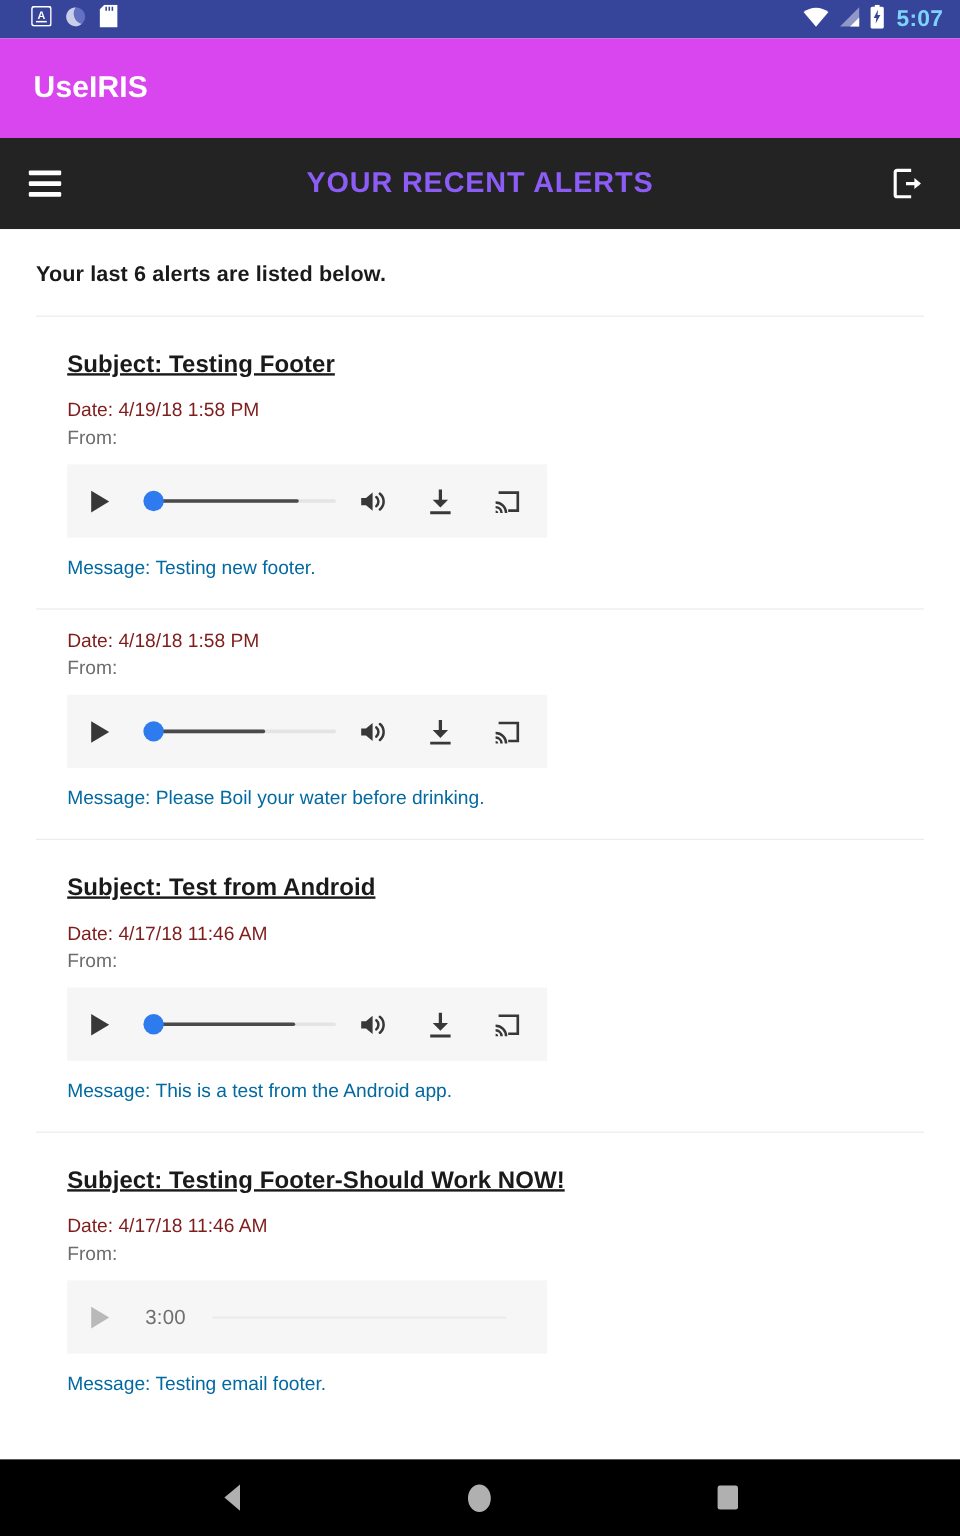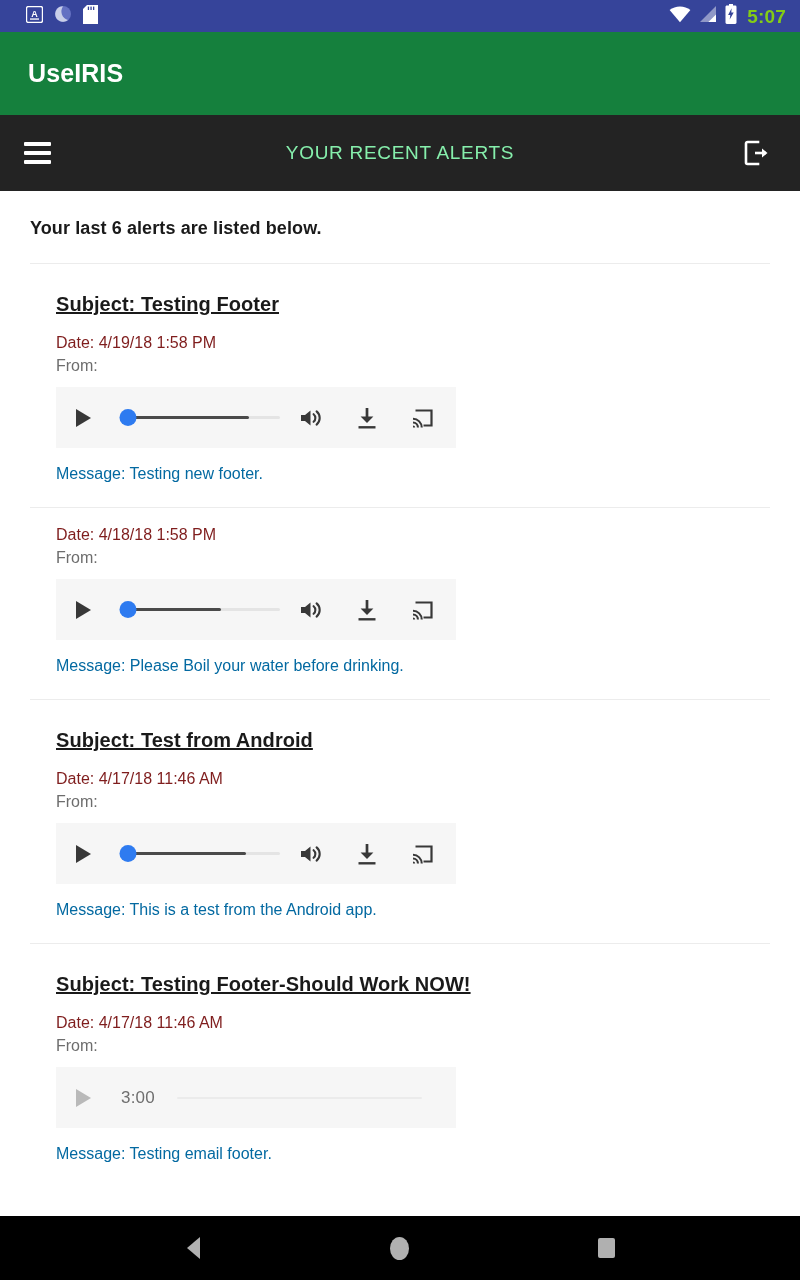--- a/index.html
+++ b/index.html
@@ -40,30 +40,30 @@
     margin-left: auto;
     display: flex;
     align-items: center;
     gap: 7px;
   }
   .sb-ico { display: block; }
   #status-clock {
     font-size: 19px;
     font-weight: bold;
     letter-spacing: .2px;
-    color: #84cc16;
+    color: #7dd3fc;
     margin-left: 3px;
     line-height: 1;
   }
 
   
   #brand-bar {
     flex: 0 0 83px;
     height: 83px;
-    background: #15803d;
+    background: #d946ef;
     display: flex;
     align-items: center;
     padding: 0 28px;
   }
   #brand-title {
     color: #ffffff;
     font-size: 25px;
     font-weight: bold;
     letter-spacing: .1px;
   }
@@ -88,23 +88,23 @@
     display: block;
     height: 4px;
     width: 27px;
     background: #ffffff;
     border-radius: 1px;
   }
   #dark-title {
     position: absolute;
     left: 0; right: 0;
     text-align: center;
-    color: #86efac;
-    font-size: 19px;
-    font-weight: normal;
+    color: #8b5cf6;
+    font-size: 24px;
+    font-weight: bold;
     letter-spacing: .7px;
     pointer-events: none;
   }
   #logout-btn {
     margin-left: auto;
     width: 40px; height: 40px;
     display: flex; align-items: center; justify-content: center;
     cursor: pointer;
   }
 

